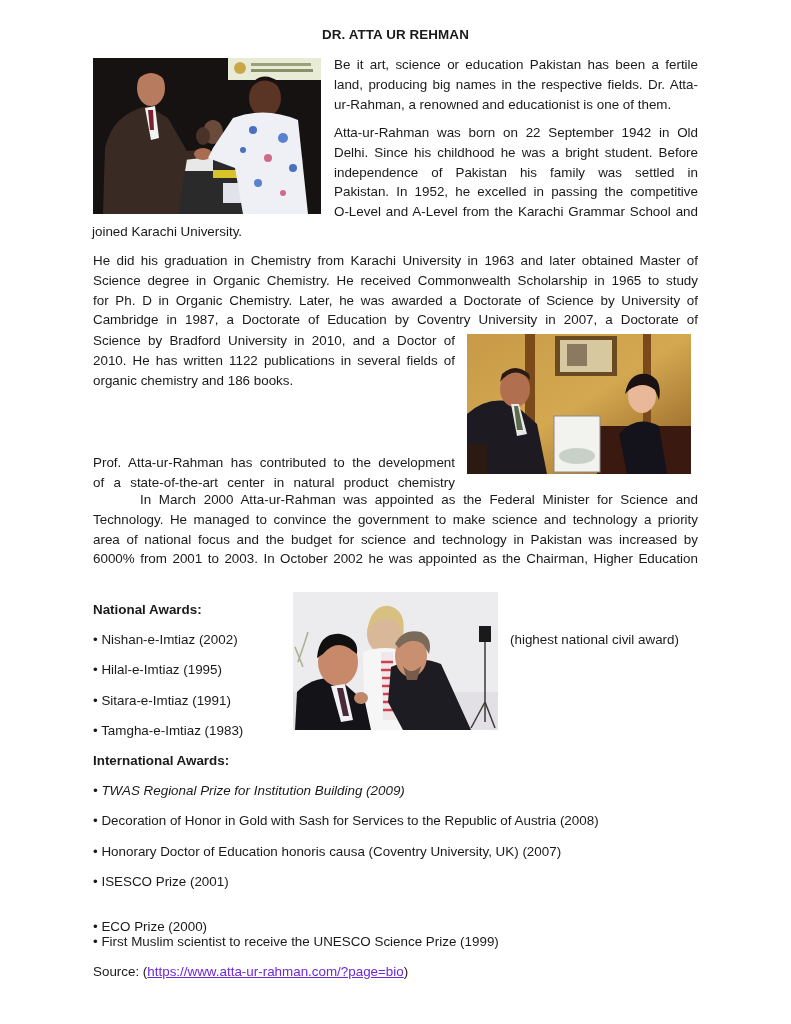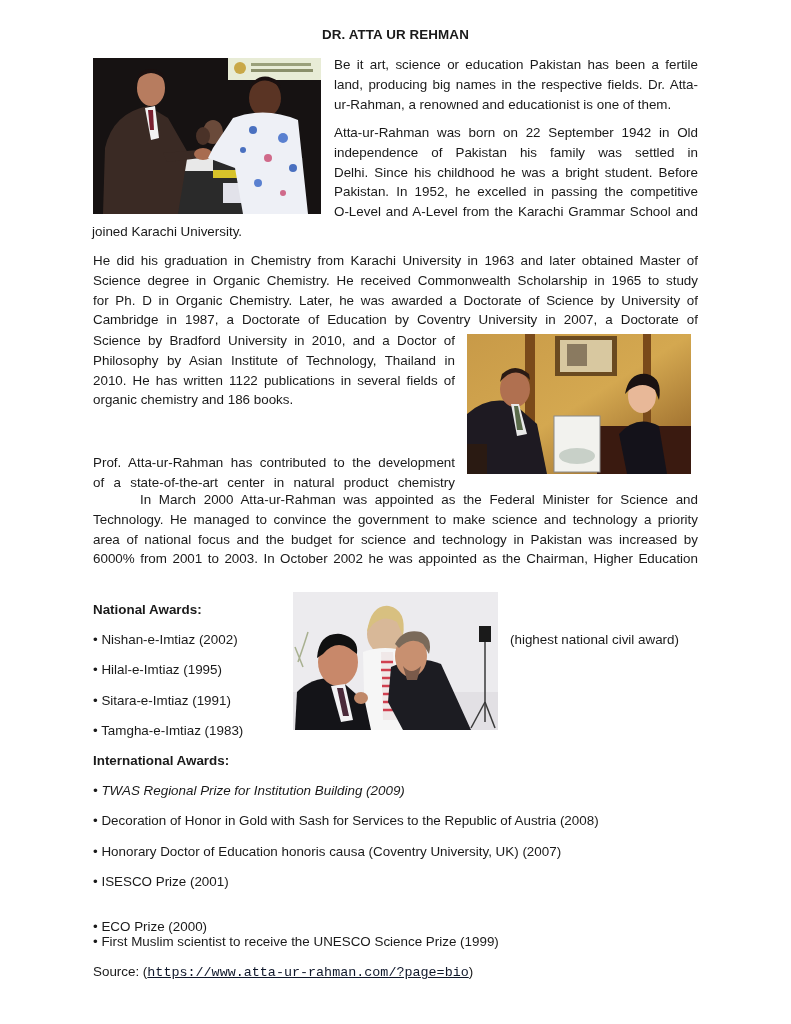--- a/index.html
+++ b/index.html
@@ -7,21 +7,21 @@
          font-family: "Liberation Sans", sans-serif; color: #1a1a1a; }
   .page { position: absolute; left: 93px; top: 0; width: 605px; font-size: 13.4px; line-height: 19.8px; }
   .title { position: absolute; left: 0; width: 605px; top: 25px; text-align: center;
            font-weight: bold; font-size: 13.4px; letter-spacing: 0.1px; }
   .just { text-align: justify; margin: 0; }
   .blk { position: absolute; left: 0; }
   .photo { position: absolute; overflow: hidden; }
   .photo svg { display: block; width: 100%; height: 100%; }
   .bullet-line { position: absolute; left: 0; white-space: nowrap; }
   .heading { position: absolute; left: 0; font-weight: bold; white-space: nowrap; }
-  a.link { color: #0f172a; text-decoration: underline; font-family: Liberation Mono, monospace; }
+  a.link { color: #6d28d9; text-decoration: underline; }
   .indent { display: inline-block; width: 47px; }
 </style>
 </head>
 <body>
 
 <div class="page">
 
   <div class="title">DR. ATTA UR REHMAN</div>
 
   <div class="photo" style="left:0; top:58px; width:228px; height:156px;">
@@ -54,36 +54,35 @@
       <circle cx="165" cy="125" r="4" fill="#5a80d0"></circle>
       <circle cx="190" cy="135" r="3" fill="#d06a8a"></circle>
       <circle cx="150" cy="92" r="3" fill="#4a70c0"></circle>
     </svg>
   </div>
 
   <p class="just blk" style="left:241px; top:55px; width:364px;">Be it art, science or education Pakistan has been a fertile land, producing big names in the respective fields. Dr. Atta-ur-Rahman, a renowned and educationist is one of them.</p>
 
   <div class="blk" style="left:241px; top:123px; width:364px;">
     <div class="just" style="text-align-last: justify;">Atta-ur-Rahman was born on 22 September 1942 in Old</div>
+    <div class="just" style="text-align-last: justify;">Delhi. Since his childhood he was a bright student. Before</div>
     <div class="just" style="text-align-last: justify; word-spacing: 8px;">independence of Pakistan his family was settled in</div>
-    <div class="just" style="text-align-last: justify;">Delhi. Since his childhood he was a bright student. Before</div>
     <div class="just" style="text-align-last: justify;">Pakistan.  In 1952, he excelled in passing the competitive</div>
     <div class="just" style="text-align-last: justify;">O-Level and A-Level from the Karachi Grammar School and</div>
   </div>
   <div class="blk" style="left:-1px; top:222px;">joined Karachi University.</div>
 
   <div class="blk" style="left:0; top:251px; width:605px;">
     <div style="text-align: justify; text-align-last: justify;">He did his graduation in Chemistry from Karachi University in 1963 and later obtained Master of</div>
     <div style="text-align: justify; text-align-last: justify;">Science degree in Organic Chemistry. He received Commonwealth Scholarship in 1965 to study</div>
     <div style="text-align: justify; text-align-last: justify;">for Ph. D in Organic Chemistry. Later, he was awarded a Doctorate of Science by University of</div>
     <div style="text-align: justify; text-align-last: justify;">Cambridge in 1987, a Doctorate of Education by Coventry University in 2007, a Doctorate of</div>
   </div>
   <div class="blk" style="left:0; top:331px; width:362px;">
     <div style="text-align: justify; text-align-last: justify;">Science by Bradford University in 2010, and a Doctor of</div>
-    <div style="text-align: justify; text-align-last: justify;">Philosophy by Asian Institute of Technology, Thailand in</div>
     <div style="text-align: justify; text-align-last: justify;">2010. He has written 1122 publications in several fields of</div>
     <div>organic chemistry and 186 books.</div>
   </div>
 
   <div class="photo" style="left:374px; top:334px; width:224px; height:140px;">
     <svg viewBox="0 0 224 140" preserveAspectRatio="none">
       <rect width="224" height="140" fill="#b88a3a"></rect>
       <rect x="0" y="0" width="224" height="140" fill="url(#gold)"></rect>
       <defs>
         <linearGradient id="gold" x1="0" y1="0" x2="1" y2="1">

